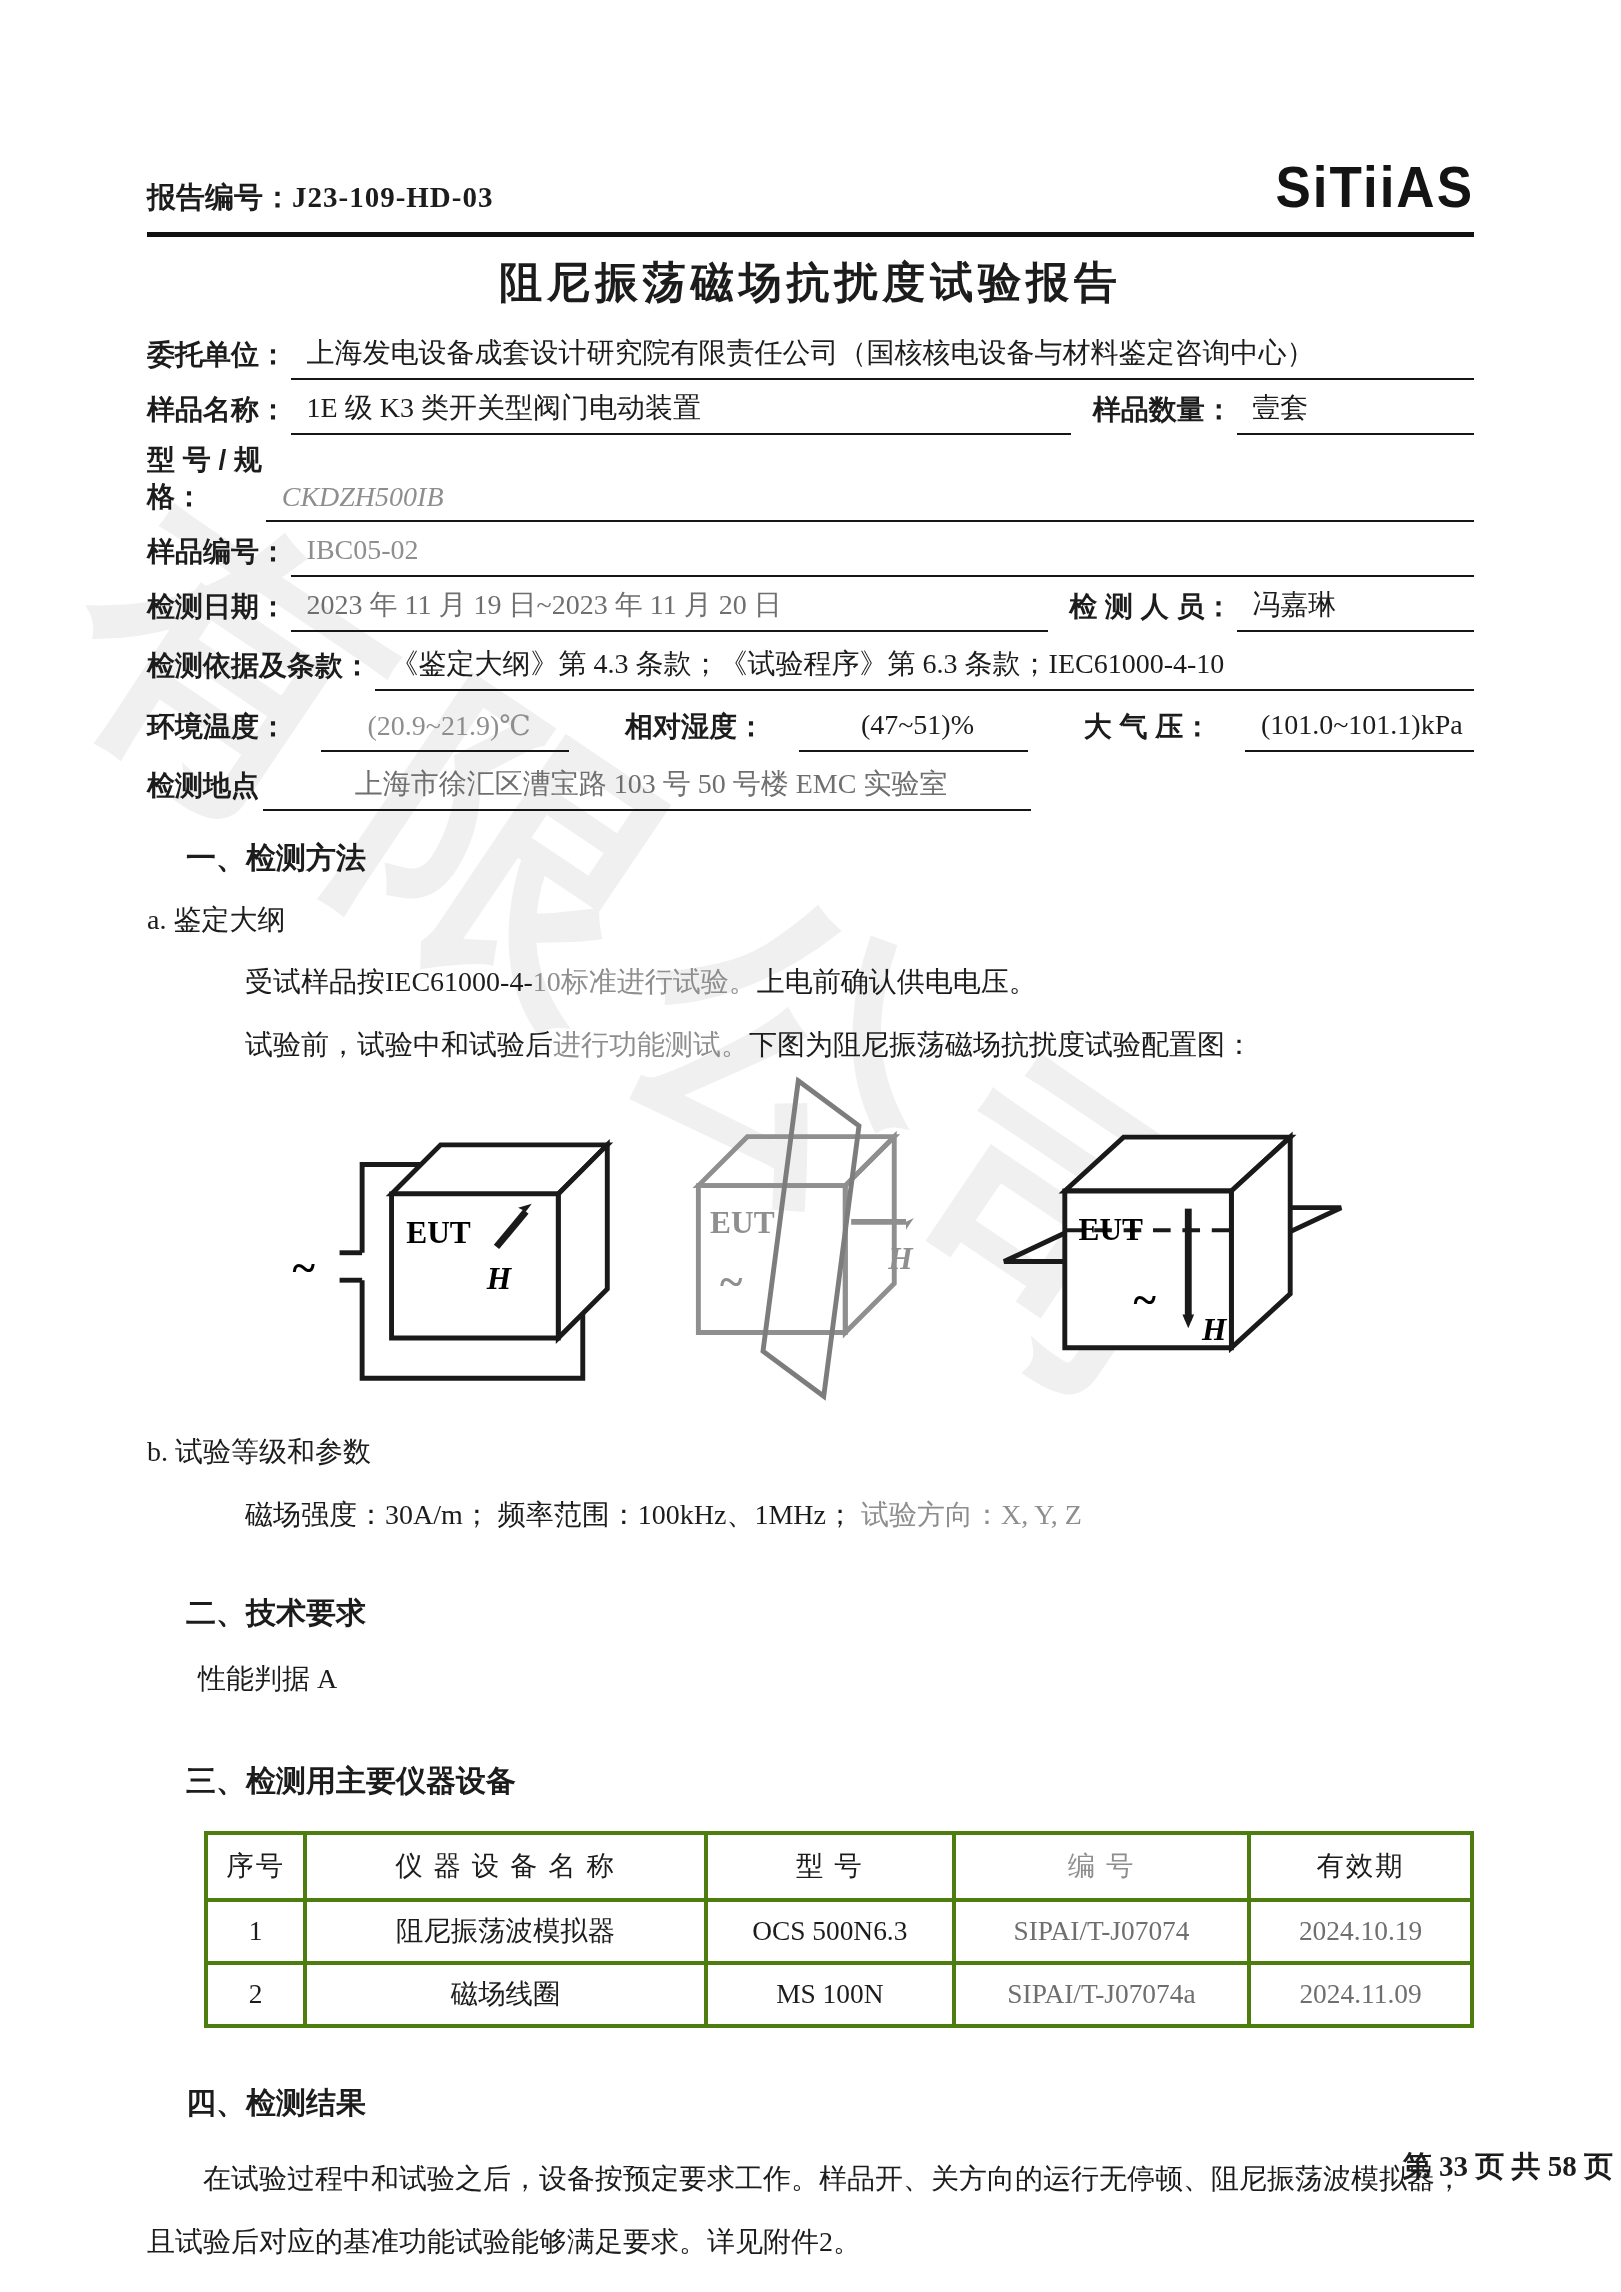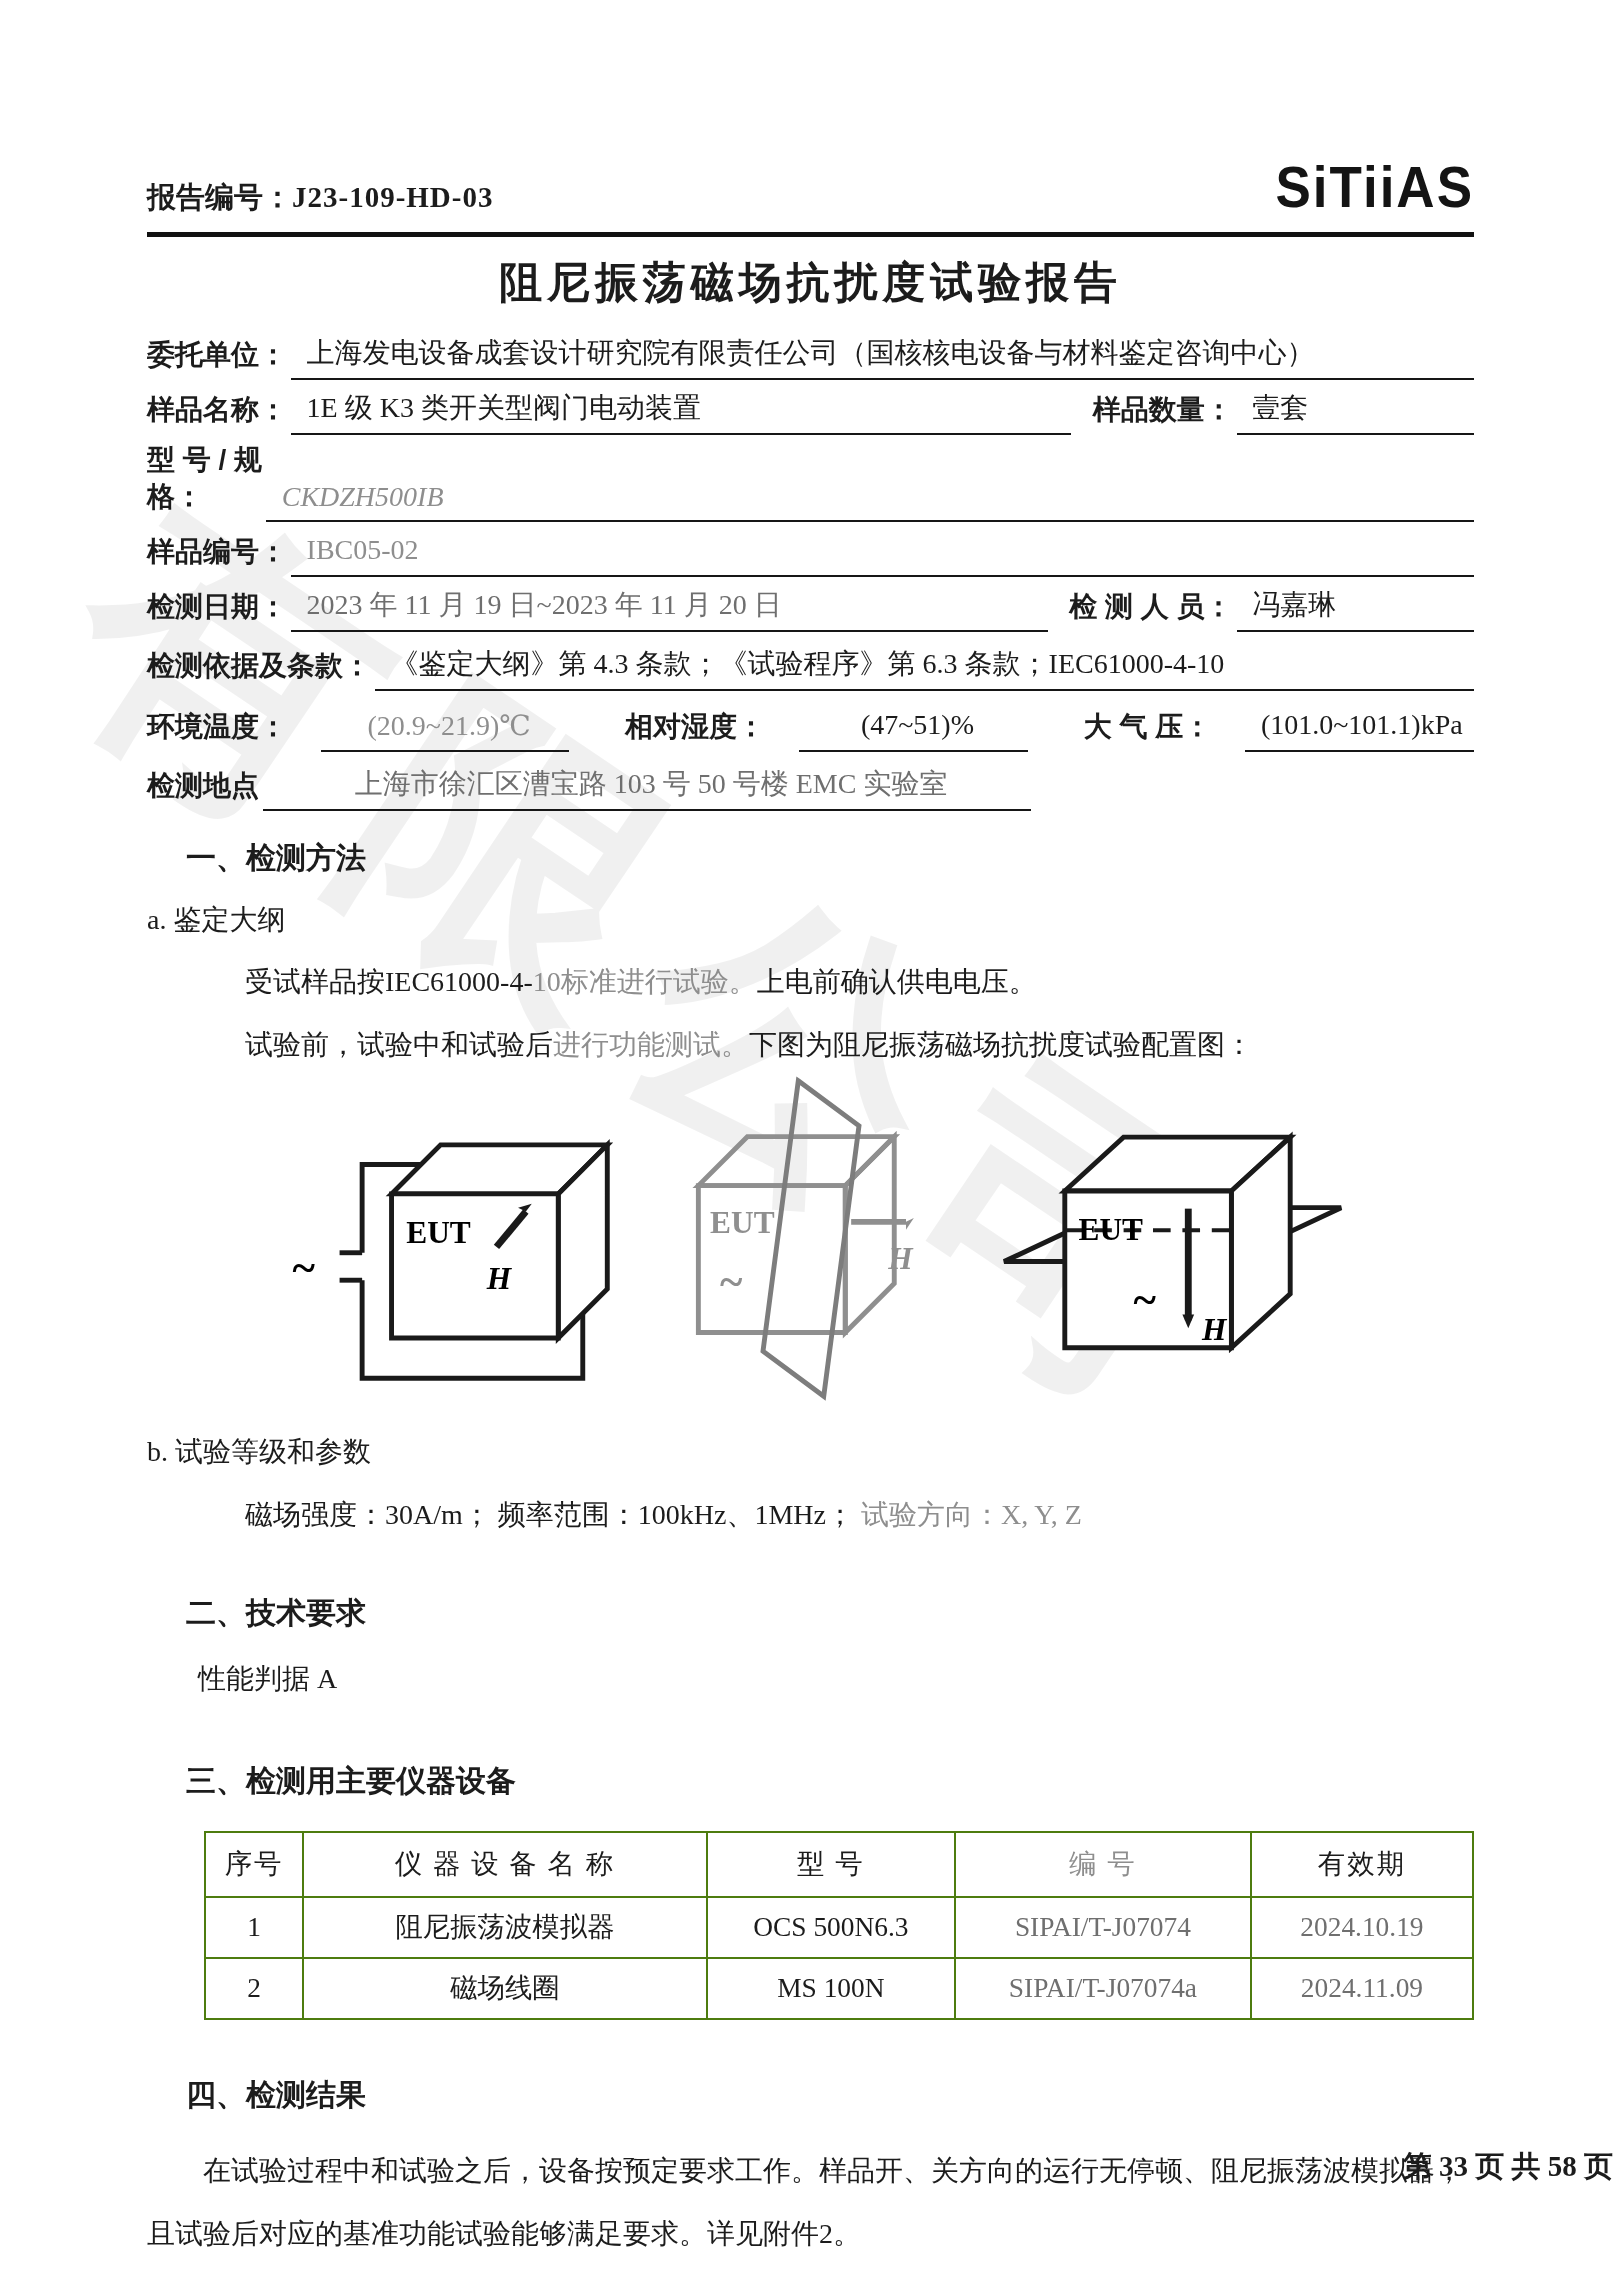--- a/index.html
+++ b/index.html
@@ -37,21 +37,21 @@
   .sec-h{font-family:"Liberation Sans","DejaVu Sans",sans-serif;font-weight:700;
          font-size:30px;margin:0;padding:0;}
   .body-t{font-size:28px;margin:0;}
   .ind1{padding-left:39px;}
   .ind2{padding-left:98px;}
   
   .figs{display:flex;justify-content:center;align-items:center;gap:33px;margin-top:25.5px;height:304px;}
   .fig{flex:0 0 auto;}
   
   table.instr{border-collapse:collapse;margin:29px 0 0 57px;font-size:27.4px;}
-  table.instr th,table.instr td{border:2px solid #4d7c0f;text-align:center;padding:0 9.8px;}
+  table.instr th,table.instr td{border:4px solid #4d7c0f;text-align:center;padding:0 9.8px;}
   table.instr th{font-weight:400;height:63px;letter-spacing:2px;}
   table.instr td{height:59px;}
   table.instr{border:2.9px solid #111;}
   .c-seq{width:86px;} .c-name{width:453px;} .c-model{width:253px;}
   .c-no{width:310px;border-radius:12px;} .c-valid{width:216px;}
   
   .result{font-size:28px;line-height:2.25;text-indent:2em;margin:23.5px 0 0 0;}
   
   .footer{position:absolute;left:0;right:8px;bottom:106px;text-align:right;
           font-size:29px;font-weight:700;z-index:2;}

